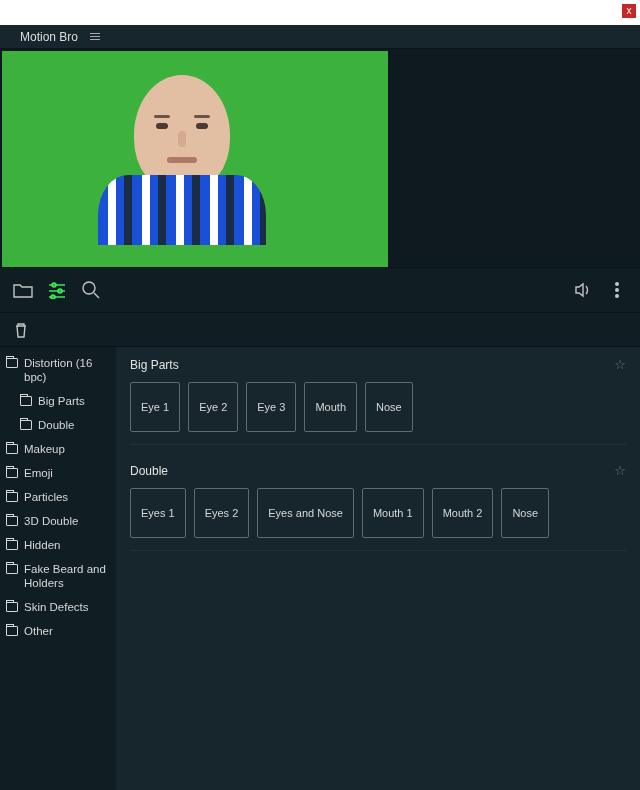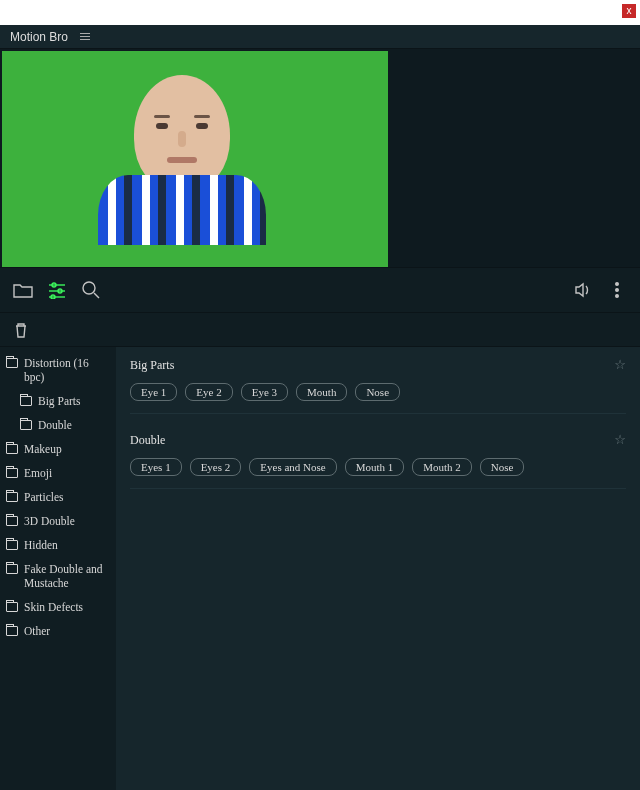--- a/index.html
+++ b/index.html
@@ -31,21 +31,21 @@
     line-height: 14px;
     text-align: center;
     cursor: pointer;
   }
   .panel-header {
     display: flex;
     align-items: center;
     height: 24px;
     background: #16262c;
     border-bottom: 1px solid #0b1418;
-    padding-left: 10px;
+    padding-left: 20px;
     gap: 12px;
   }
   .panel-title {
     font-size: 12px;
     color: #ddd;
   }
   .hamburger-lines {
     display: flex;
     flex-direction: column;
     gap: 2px;
@@ -113,21 +113,20 @@
     height: 34px;
     display: flex;
     align-items: center;
     padding-left: 8px;
     background: #101d22;
     border-bottom: 1px solid #0b1418;
   }
   .main {
     display: flex;
     height: calc(790px - 25px - 24px - 218px - 46px - 34px);
-    font-family: Liberation Serif, serif;
   }
   .sidebar {
     width: 116px;
     background: #101d22;
     padding-top: 4px;
   }
   .side-item {
     display: flex;
     align-items: flex-start;
     gap: 6px;
@@ -181,22 +180,22 @@
     display: flex;
     flex-wrap: wrap;
     gap: 8px;
     padding-bottom: 12px;
     border-bottom: 1px solid #1f3239;
   }
   .chip {
     border: 1px solid #5d6b6f;
     color: #d7d7d7;
     font-size: 11px;
-    padding: 2px 10px;
-    border-radius: 8px;
+    padding: 18px 10px;
+    border-radius: 2px;
     cursor: pointer;
     background: transparent;
   }
   svg { stroke: #c4c4c4; fill: none; stroke-width: 1.4; }
 </style>
 </head>
 <body>
 
 <div class="topbar">
   <div class="close-btn">x</div>
@@ -302,21 +301,21 @@
       <div class="side-item">
         <span class="folder-ic"></span>
         <span>3D Double</span>
       </div>
       <div class="side-item">
         <span class="folder-ic"></span>
         <span>Hidden</span>
       </div>
       <div class="side-item">
         <span class="folder-ic"></span>
-        <span>Fake Double and Mustache</span>
+        <span>Fake Beard and Holders</span>
       </div>
       <div class="side-item">
         <span class="folder-ic"></span>
         <span>Skin Defects</span>
       </div>
       <div class="side-item">
         <span class="folder-ic"></span>
         <span>Other</span>
       </div>
     </div>

